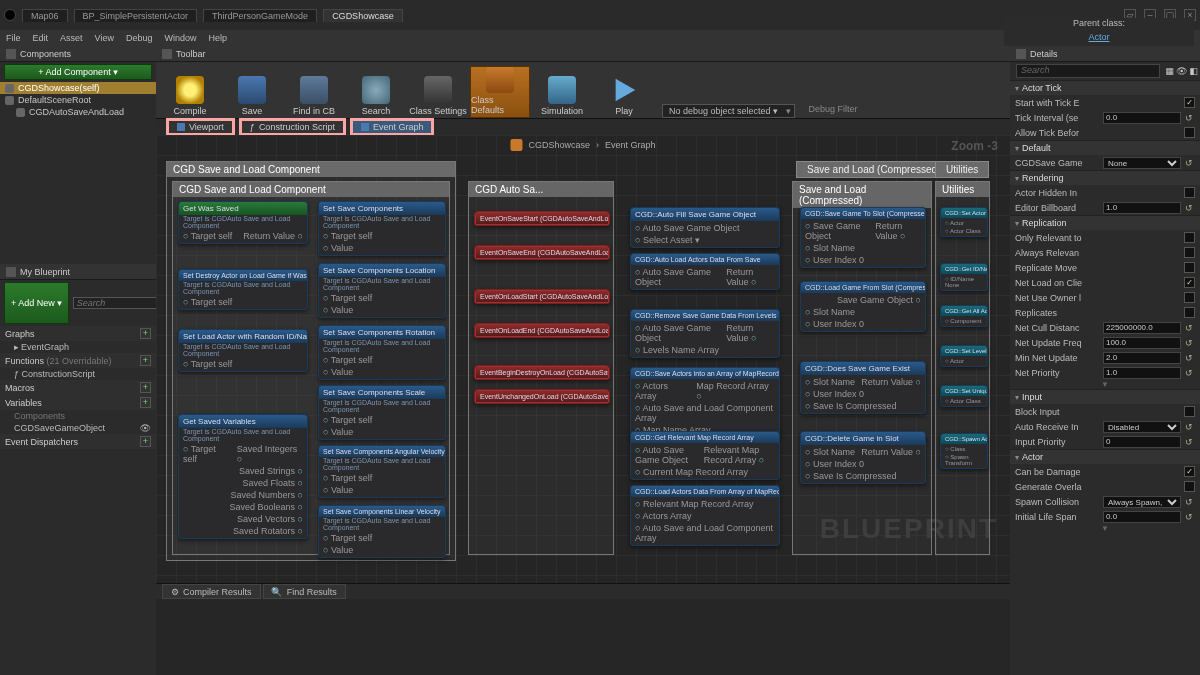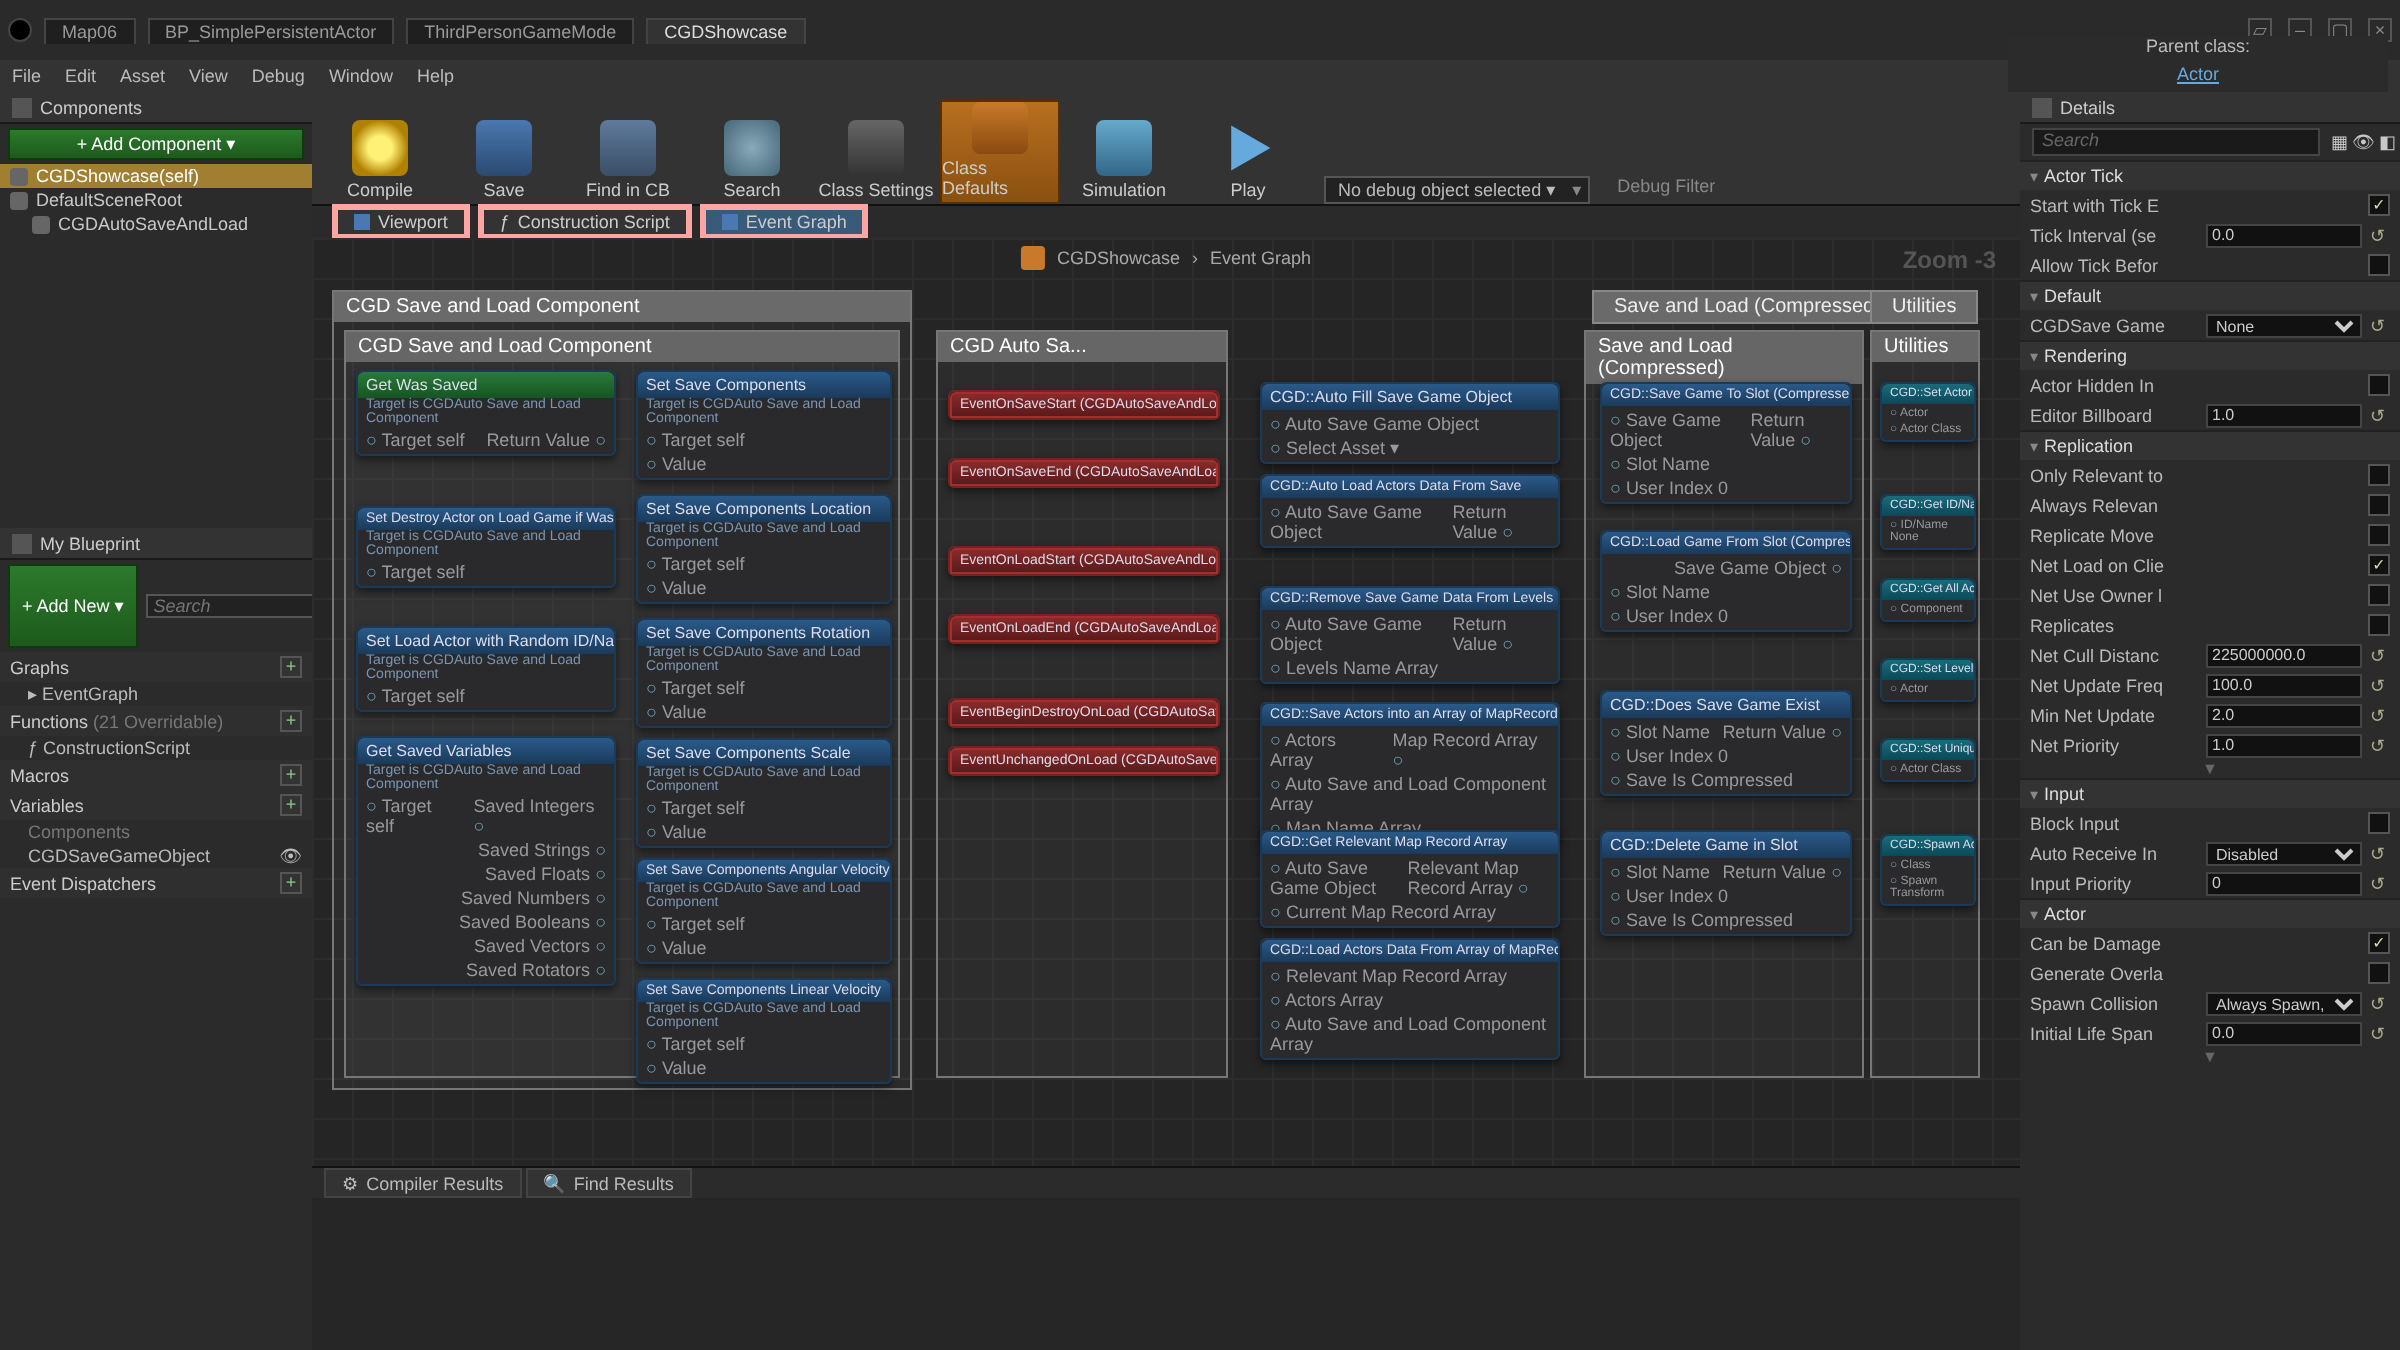--- a/index.html
+++ b/index.html
@@ -185,20 +185,21 @@
         <span>👁</span>
       </div>
     <div class="section-hdr">
         <span>Event Dispatchers</span>
         <span class="plus">+</span>
       </div>
     <div style="height:240px"></div>
   </div>
 
   <div class="center">
+    <div class="panel-title">Toolbar</div>
     <div class="toolbar-wrap">
       <div class="toolbar">
         <div class="toolbtn">
             <div class="ico ico-compile"></div>
             <span>Compile</span>
           </div>
         <div class="toolbtn">
             <div class="ico ico-save"></div>
             <span>Save</span>
           </div>
@@ -248,20 +249,21 @@
     </div>
 
     <div class="canvas-area">
       <div class="breadcrumb">
         <span class="bcicon"></span>
         <span>CGDShowcase</span>
         <span>›</span>
         <span>Event Graph</span>
       </div>
       <div class="zoom-ind">Zoom -3</div>
+      <div class="watermark">BLUEPRINT</div>
 
       <div class="comment-box" style="left:10px;top:26px;width:290px;height:400px">
           <div class="label">CGD Save and Load Component</div>
         </div>
       <div class="comment-tab" style="left:640px;top:26px">Save and Load (Compressed)</div>
       <div class="comment-tab" style="left:779px;top:26px">Utilities</div>
       <div class="comment-box inner" style="left:16px;top:46px;width:278px;height:374px">
           <div class="label">CGD Save and Load Component</div>
         </div>
       <div class="comment-box inner" style="left:312px;top:46px;width:146px;height:374px">
@@ -295,21 +297,21 @@
       </div>
       <div class="node" style="left:22px;top:194px;width:130px">
         <div class="hdr">Set Load Actor with Random ID/Name</div>
           <div class="sub">Target is CGDAuto Save and Load Component</div>
         <div class="body">
             <div class="iorow">
               <span class="pin">Target self</span>
             </div>
           </div>
       </div>
-      <div class="node" style="left:22px;top:249px;width:130px">
+      <div class="node" style="left:22px;top:279px;width:130px">
         <div class="hdr">Get Saved Variables</div>
           <div class="sub">Target is CGDAuto Save and Load Component</div>
         <div class="body">
           <div class="iorow">
               <span class="pin">Target self</span>
               <span class="pinr">Saved Integers</span>
             </div>
           <div class="iorow">
               <span></span>
               <span class="pinr">Saved Strings</span>

